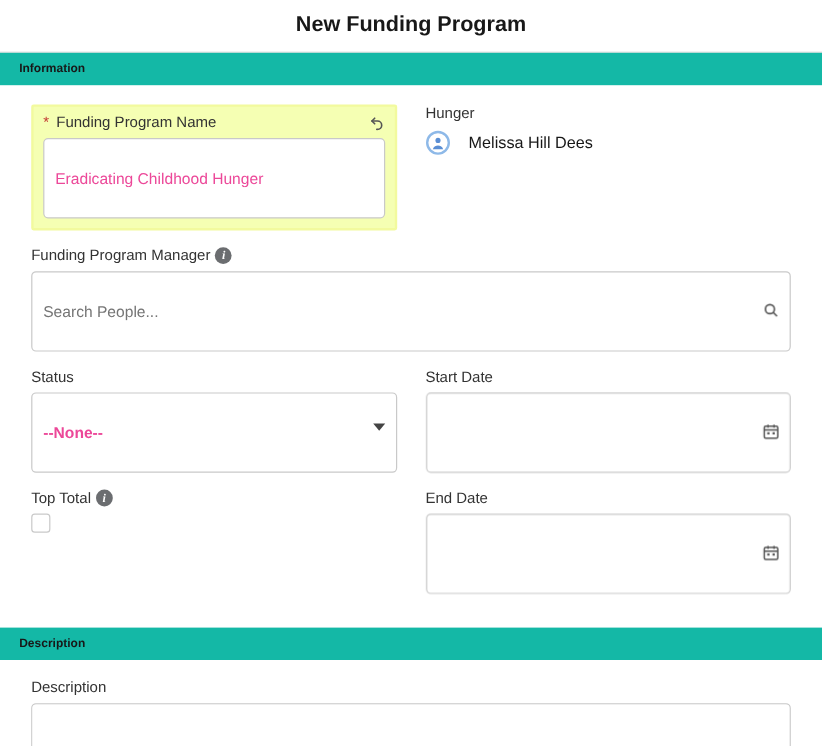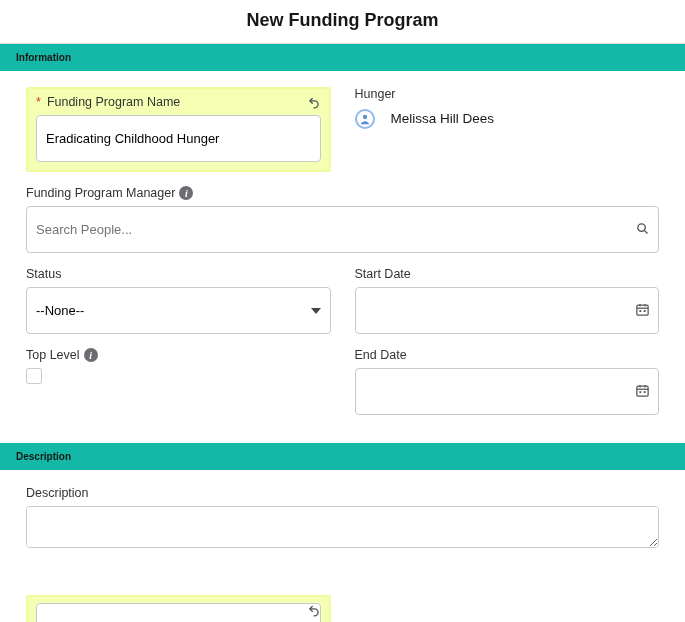--- a/index.html
+++ b/index.html
@@ -9,25 +9,25 @@
   .divider { border-top:1px solid #ddd; }
   .section-head { background:#14b8a6; font-size:10px; font-weight:600; padding:8px 16px; }
   .section-body { padding:10px 26px 20px 26px; }
   .row { display:flex; gap:24px; }
   .col { flex:1; min-width:0; }
   .field { margin-top:6px; margin-bottom:8px; }
   .label { font-size:12.5px; color:#333; margin-bottom:6px; display:flex; align-items:center; gap:4px;}
   .req { color:#c23934; margin-right:2px; }
   .highlight { background:#f5ffb3; border:2px solid #f2fa9e; padding:6px 8px 8px 8px; position:relative; border-radius:2px;}
   .undo { position:absolute; top:4px; right:6px; width:18px; height:18px; display:flex; align-items:center; justify-content:center; color:#555; cursor:pointer;}
-  input[type=text], .select, textarea { width:100%; border:1px solid #c9c9c9; border-radius:4px; background:#fff; padding:15px 9px; font-size:13px; color:#000000; font-family:inherit;}
+  input[type=text], .select, textarea { width:100%; border:1px solid #c9c9c9; border-radius:4px; background:#fff; padding:25px 9px; font-size:13px; color:#ec4899; font-family:inherit;}
   textarea { height:42px; resize:both; }
   .input-icon { position:relative; }
   .input-icon .right-ico { position:absolute; right:9px; top:50%; transform:translateY(-50%); color:#6b6b6b; pointer-events:none;}
-  .select { display:flex; align-items:center; justify-content:space-between; cursor:pointer;}
+  .select { display:flex; align-items:flex-start; justify-content:space-between; cursor:pointer;font-weight:bold;}
   .select .caret { width:0; height:0; border-left:5px solid transparent; border-right:5px solid transparent; border-top:6px solid #444; }
   .checkbox { width:16px; height:16px; border:1px solid #c9c9c9; border-radius:3px; display:inline-block; background:#fff;}
   .info-ico { width:14px; height:14px; border-radius:50%; background:#6b6d70; color:#fff; font-size:10px; font-weight:bold; display:inline-flex; align-items:center; justify-content:center; font-family:Georgia, serif; font-style:italic;}
   .owner-row { display:flex; align-items:flex-start; gap:16px; font-size:13.5px; padding-top:2px;}
   .avatar { width:20px; height:20px; border-radius:50%; border:2px solid #8eb9e8; background:#fff; display:flex; align-items:center; justify-content:center; font-size:11px;}
   .static-val { font-size:13.5px; padding-top:2px;}
 </style>
 </head>
 <body>
 
@@ -117,21 +117,21 @@
             </span>
           </div>
         </div>
       </div>
     </div>
 
     <div class="row">
       <div class="col">
         <div class="field">
           <div class="label">
-            <span>Top Level</span>
+            <span>Top Total</span>
             <span class="info-ico">i</span>
           </div>
           <span class="checkbox"></span>
         </div>
       </div>
       <div class="col">
         <div class="field">
           <div class="label">End Date</div>
           <div class="input-icon">
             <input type="text" value="" style="">

